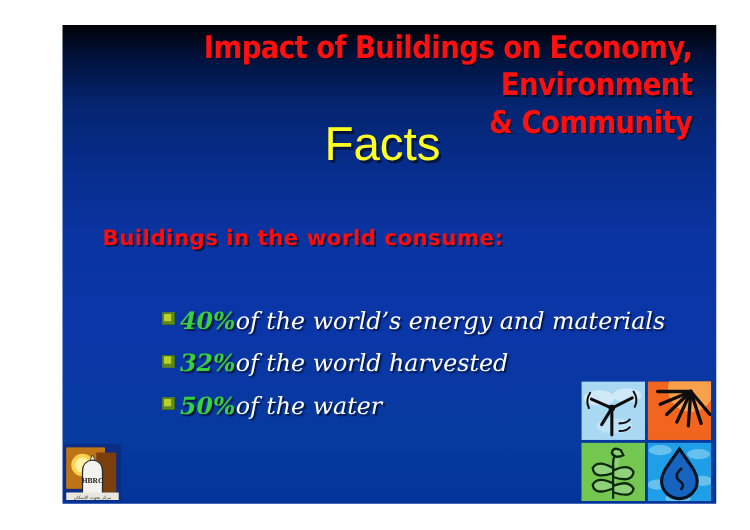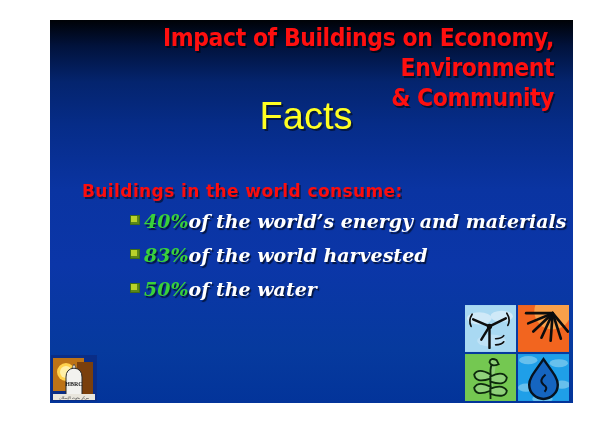--- a/index.html
+++ b/index.html
@@ -110,25 +110,26 @@
     background: #b9d22a;
     border: 1px solid #3f6d14;
     box-shadow: inset -2px -2px 0 rgba(60,110,20,0.75);
     margin-right: 4px;
     flex: 0 0 auto;
     position: relative;
     top: -3px;
   }
   .bullet-text {
     font-family: "DejaVu Serif", "Liberation Serif", serif;
-    font-weight: bold;
+    font-weight: normal;
     font-style: italic;
     font-size: 19px;
     color: #ffffff;
     text-shadow: 1.5px 1.5px 1px rgba(0,0,0,0.6);
+    margin-top: 36px;
   }
   .bullet-pct {
     color: #39d13a;
     font-family: "DejaVu Serif", "Liberation Serif", serif;
     font-weight: bold;
     font-style: italic;
     font-size: 19px;
     text-shadow: 1.5px 1.5px 1px rgba(0,0,0,0.6);
   }
 
@@ -175,21 +176,21 @@
     <div class="bullets">
 
       <div class="bullet-row">
         <span class="bullet-marker"></span>
         <span class="bullet-pct">40%</span>
         <span class="bullet-text"> of the world’s energy and materials</span>
       </div>
 
       <div class="bullet-row">
         <span class="bullet-marker"></span>
-        <span class="bullet-pct">83%</span>
+        <span class="bullet-pct">32%</span>
         <span class="bullet-text"> of the world harvested</span>
       </div>
 
       <div class="bullet-row">
         <span class="bullet-marker"></span>
         <span class="bullet-pct">50%</span>
         <span class="bullet-text"> of the water</span>
       </div>
 
     </div>

